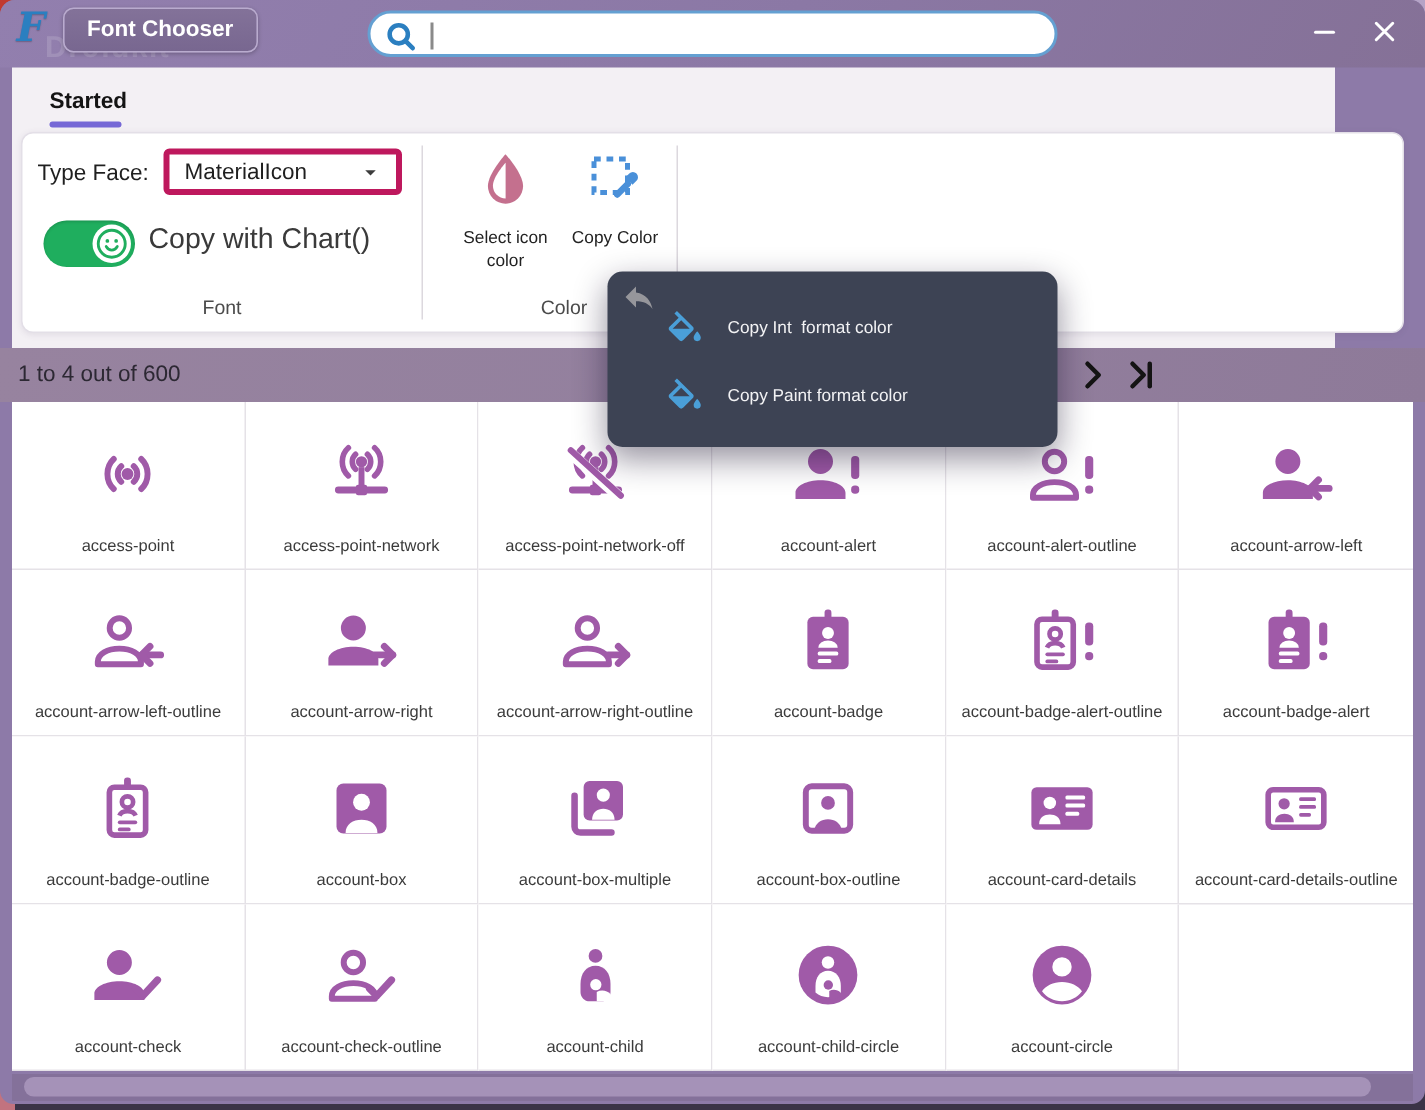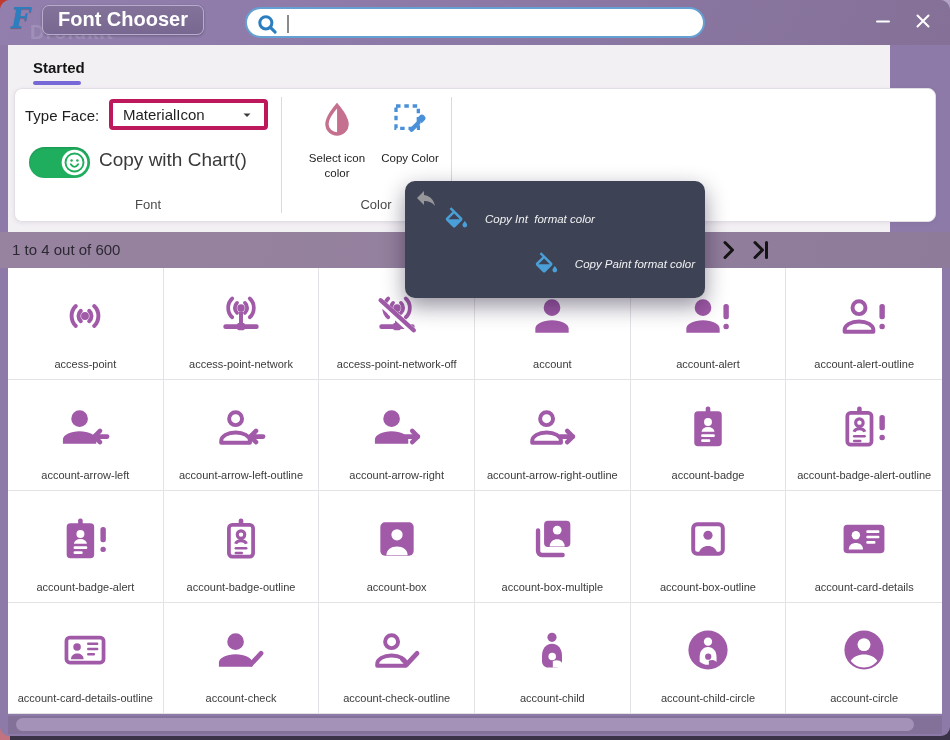--- a/index.html
+++ b/index.html
@@ -19,21 +19,21 @@
   
   #titlebar { position:absolute; left:0; top:0; width:950px; height:45px;
               background:linear-gradient(120deg,#927fae 0%,#8b78a5 55%,#857197 100%); }
   #ghost-text { position:absolute; left:30px; top:21px; font-size:20px; font-weight:bold;
                 color:rgba(255,255,255,0.14); letter-spacing:1px; }
   #app-logo { position:absolute; left:11px; top:3px; font-family:"DejaVu Serif","Liberation Serif",serif;
               font-style:italic; font-weight:bold; font-size:27px; color:#2b7fc0;
               text-shadow:0 1px 1px rgba(0,0,0,.25); }
   #title-chip { position:absolute; left:42px; top:5px; height:30px; padding:0 15px;
                 background:linear-gradient(#837299,#786790); border:1.5px solid #b9abce;
-                border-radius:7px; color:#fff; font-weight:bold; font-size:20px;
+                border-radius:7px; color:#fff; font-weight:bold; font-size:15px;
                 line-height:27px; box-shadow:0 1px 3px rgba(0,0,0,.25); }
   #search-pill { position:absolute; left:245px; top:7px; width:460px; height:31px;
                  background:#fff; border:2px solid #64a0d2; border-radius:16px; }
   #search-pill svg { position:absolute; left:8px; top:3px; }
   #search-caret { position:absolute; left:40px; top:6px; width:2px; height:18px; background:#8a8a8a; }
   #search-input { position:absolute; left:48px; top:2px; right:10px; height:25px; border:none;
                   outline:none; font-size:15px; background:transparent; color:#222; }
   .winbtn { position:absolute; top:4px; width:34px; height:34px; display:flex; align-items:center;
             justify-content:center; cursor:pointer; }
   #btn-min { left:866px; } #btn-close { left:906px; }
@@ -87,21 +87,21 @@
             border-radius:7px; cursor:pointer; }
 
   
   #context-menu { position:absolute; left:405px; top:181px; width:300px; height:117px;
                   background:#3d4354; border-radius:10px; box-shadow:0 8px 22px rgba(20,10,40,.45);
                   z-index:50; }
   #menu-back { position:absolute; left:8px; top:5px; width:28px; height:26px; cursor:pointer; }
   .menu-item { position:absolute; left:14px; width:276px; height:44px; display:flex;
                align-items:center; cursor:pointer; border-radius:6px; }
   .menu-item .mi-icon { margin-left:22px; width:30px; height:30px; }
-  .menu-item .mi-label { margin-left:14px; font-size:11.5px; color:#f2f2f4; white-space:pre;font-style:italic; }
+  .menu-item .mi-label { margin-left:14px; font-size:11.5px; color:#f2f2f4; white-space:pre; }
 </style>
 </head>
 <body>
 
 <div id="root">
   <div class="artifact" id="art-red"></div>
   <div class="artifact" id="art-tr"></div>
   <div class="artifact" id="art-bl"></div>
 
   <div id="window">
@@ -248,28 +248,20 @@
               <path d="M4.6,17.1h14.8" stroke="#a05aa8" stroke-width="2.2" stroke-linecap="round" fill="none"></path>
               <path d="M3.6,4.9l16.2,14.6" stroke="#fff" stroke-width="3.6" stroke-linecap="round" fill="none"></path>
               <path d="M4.1,4.4l16,14.5" stroke="#a05aa8" stroke-width="2" stroke-linecap="round" fill="none"></path>
             </svg>
           </div>
           <div class="cell-label">access-point-network-off</div>
         </div>
         <div class="cell">
           <div class="glyph">
             <svg viewBox="0 0 24 24" width="50" height="50">
-              <path d="M12,4A4,4 0 0,1 16,8A4,4 0 0,1 12,12A4,4 0 0,1 8,8A4,4 0 0,1 12,4M12,14C16.42,14 20,15.79 20,18V20H4V18C4,15.79 7.58,14 12,14Z" fill="#a05aa8"></path>
-            </svg>
-          </div>
-          <div class="cell-label">account</div>
-        </div>
-        <div class="cell">
-          <div class="glyph">
-            <svg viewBox="0 0 24 24" width="50" height="50">
               <g transform="translate(-2.4,0)">
                 <path d="M12,4A4,4 0 0,1 16,8A4,4 0 0,1 12,12A4,4 0 0,1 8,8A4,4 0 0,1 12,4M12,14C16.42,14 20,15.79 20,18V20H4V18C4,15.79 7.58,14 12,14Z" fill="#a05aa8"></path>
               </g>
               <rect x="19.4" y="6.2" width="2.6" height="7.4" rx="1.2" fill="#a05aa8"></rect>
               <rect x="19.4" y="15.7" width="2.6" height="2.6" rx="1.2" fill="#a05aa8"></rect>
             </svg>
           </div>
           <div class="cell-label">account-alert</div>
         </div>
         <div class="cell">
@@ -528,21 +520,21 @@
           <path d="M10,9V5L3,12L10,19V14.9C15,14.9 18.5,16.5 21,20C20,15 17,10 10,9Z" fill="#96969b"></path>
         </svg>
       </div>
       <div>
           <div class="menu-item" style="top: 16px;">
             <svg class="mi-icon" viewBox="0 0 24 24">
               <path fill-rule="evenodd" transform="translate(1,2.6) scale(0.95)" fill="#4a9fd8" d="M16.56,8.94L7.62,0L6.21,1.41L8.59,3.79L3.44,8.94C2.85,9.5 2.85,10.47 3.44,11.06L8.94,16.56C9.5,17.15 10.45,17.15 11.06,16.56L16.56,11.06C17.15,10.47 17.15,9.5 16.56,8.94M5.21,10L10,5.21L14.79,10H5.21M19,11.5C19,11.5 17,13.67 17,15A2,2 0 0,0 19,17A2,2 0 0,0 21,15C21,13.67 19,11.5 19,11.5Z"></path>
             </svg>
             <span class="mi-label">Copy Int  format color</span>
           </div>
-          <div class="menu-item" style="top: 61px; justify-content: flex-end;">
+          <div class="menu-item" style="top: 61px;">
             <svg class="mi-icon" viewBox="0 0 24 24">
               <path fill-rule="evenodd" transform="translate(1,2.6) scale(0.95)" fill="#4a9fd8" d="M16.56,8.94L7.62,0L6.21,1.41L8.59,3.79L3.44,8.94C2.85,9.5 2.85,10.47 3.44,11.06L8.94,16.56C9.5,17.15 10.45,17.15 11.06,16.56L16.56,11.06C17.15,10.47 17.15,9.5 16.56,8.94M5.21,10L10,5.21L14.79,10H5.21M19,11.5C19,11.5 17,13.67 17,15A2,2 0 0,0 19,17A2,2 0 0,0 21,15C21,13.67 19,11.5 19,11.5Z"></path>
             </svg>
             <span class="mi-label">Copy Paint format color</span>
           </div>
         </div>
     </div>
 
   </div>
 </div>

